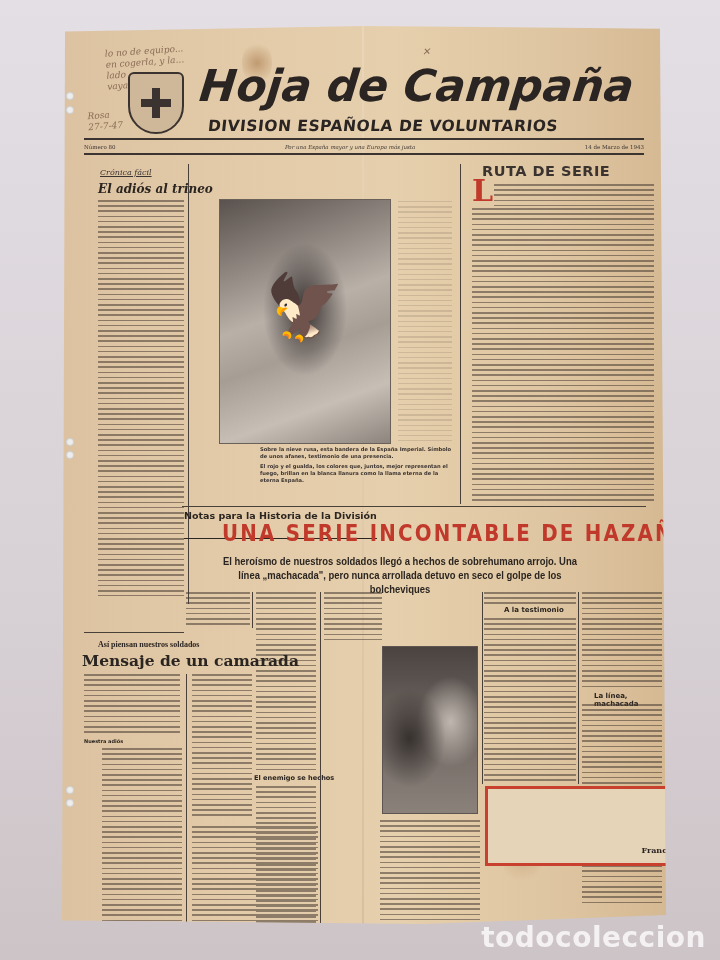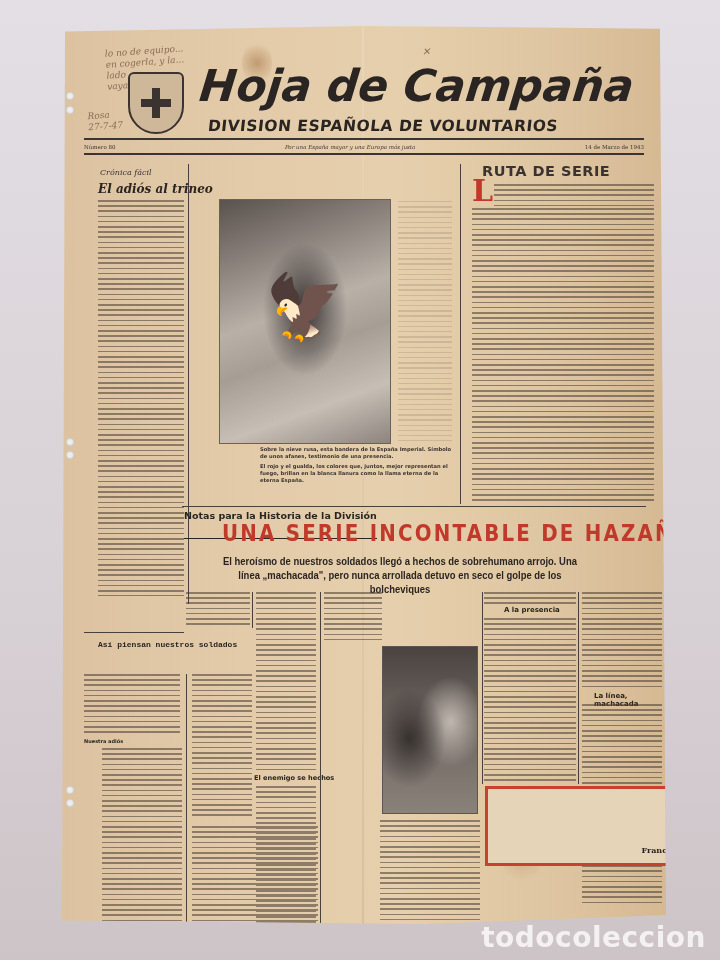--- a/index.html
+++ b/index.html
@@ -69,21 +69,21 @@
     position: absolute;
     background-image: repeating-linear-gradient(180deg, rgba(70,58,50,0.55) 0px, rgba(70,58,50,0.55) 1.6px, transparent 1.6px, transparent 5.2px);
   }
   .filler.light {
     background-image: repeating-linear-gradient(180deg, rgba(70,58,50,0.38) 0px, rgba(70,58,50,0.38) 1.4px, transparent 1.4px, transparent 5.2px);
   }
   .vrule { position: absolute; width: 1px; background: #4a403a; }
   .hrule { position: absolute; height: 1px; background: #4a403a; }
   .cronica-label {
     position: absolute; left: 38px; top: 142px; font-style: italic; font-size: 8px;
-    color: #3b3431;
+    text-decoration: underline; color: #3b3431;
   }
   .cronica-title {
     position: absolute; left: 36px; top: 156px; font-style: italic; font-weight: bold;
     font-size: 12px; color: #2b2521; font-family: "DejaVu Serif", serif;
   }
   .espana {
     position: absolute; left: 166px; top: 136px;
     font-family: "DejaVu Sans", sans-serif; font-weight: bold; font-size: 24px;
     color: #c0392b; letter-spacing: 3px;
   }
@@ -124,21 +124,21 @@
     color: #c0392b; letter-spacing: 2.5px; transform: scaleX(0.88); transform-origin: left top;
     white-space: nowrap;
   }
   .deck {
     position: absolute; left: 128px; top: 528px; width: 420px; text-align: center;
     font-family: "Liberation Sans", sans-serif; font-weight: bold; font-size: 10.5px;
     line-height: 14px; color: #2b2521; transform: scaleX(0.9); transform-origin: center top;
   }
   .asi {
     position: absolute; left: 36px; top: 614px;
-    font-family: Liberation Mono, monospace; font-weight: bold; font-size: 8px; color: #2b2521;
+    font-family: Liberation Serif, serif; font-weight: bold; font-size: 8px; color: #2b2521;
   }
   .mensaje {
     position: absolute; left: 20px; top: 625px;
     font-family: "DejaVu Serif", serif; font-weight: bold; font-size: 15.5px; color: #2b2521;
     white-space: nowrap;
   }
   .subhead {
     position: absolute; font-family: "DejaVu Sans", sans-serif; font-weight: bold;
     font-size: 6.6px; color: #2b2521;
   }
@@ -245,29 +245,30 @@
   <div class="vrule" style="left:190px;top:566px;height:36px;"></div>
   <div class="filler" style="left:194px;top:566px;width:60px;height:180px;"></div>
   <div class="subhead" style="left:192px;top:748px;">El enemigo se hechos</div>
   <div class="filler" style="left:194px;top:760px;width:60px;height:140px;"></div>
   <div class="vrule" style="left:258px;top:566px;height:338px;"></div>
   <div class="filler" style="left:262px;top:566px;width:58px;height:50px;"></div>
   <div class="photo-men"></div>
   <div class="filler" style="left:318px;top:794px;width:100px;height:100px;"></div>
   <div class="vrule" style="left:420px;top:566px;height:192px;"></div>
   <div class="filler" style="left:422px;top:566px;width:92px;height:12px;"></div>
-  <div class="subhead" style="left:442px;top:580px;font-size:7px;">A la presencia</div>
+  <div class="subhead" style="left:442px;top:580px;font-size:7px;">A la testimonio</div>
   <div class="filler" style="left:422px;top:592px;width:92px;height:164px;"></div>
   <div class="vrule" style="left:516px;top:566px;height:192px;"></div>
   <div class="filler" style="left:520px;top:566px;width:80px;height:96px;"></div>
   <div class="subhead" style="left:532px;top:666px;font-size:7px;">La línea, machacada</div>
   <div class="filler" style="left:520px;top:678px;width:80px;height:200px;"></div>
 
   <div class="hrule" style="left:22px;width:100px;top:606px;"></div>
   <div class="asi">Así piensan nuestros soldados</div>
+  <div class="mensaje">Mensaje de un camarada</div>
   <div class="filler" style="left:22px;top:648px;width:96px;height:60px;"></div>
   <div class="subhead" style="left:22px;top:712px;font-size:5px;">Nuestra adiós</div>
   <div class="filler" style="left:40px;top:722px;width:80px;height:174px;"></div>
   <div class="vrule" style="left:124px;top:648px;height:250px;"></div>
   <div class="filler" style="left:130px;top:648px;width:60px;height:146px;"></div>
   <div class="filler" style="left:130px;top:800px;width:126px;height:96px;"></div>
 
   <div class="quote-box">
     <div class="quote-author">Franco.</div>
   </div>

